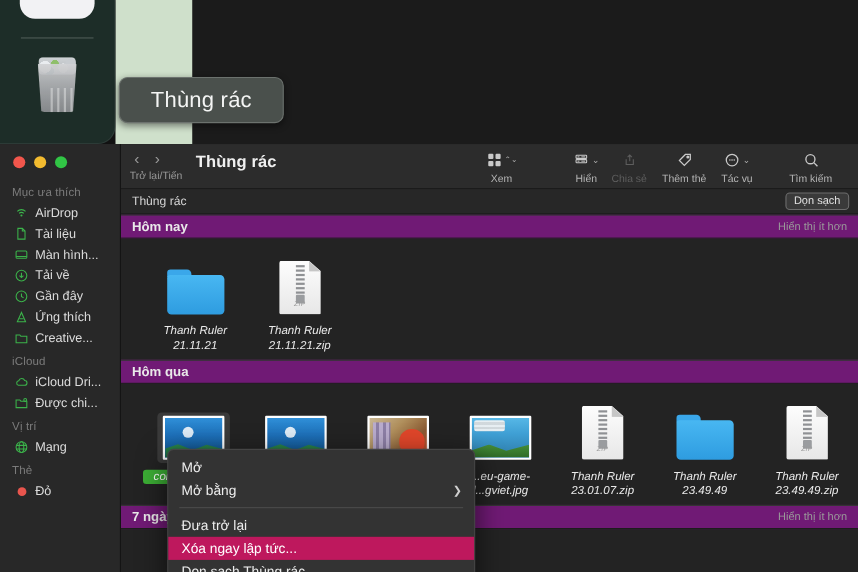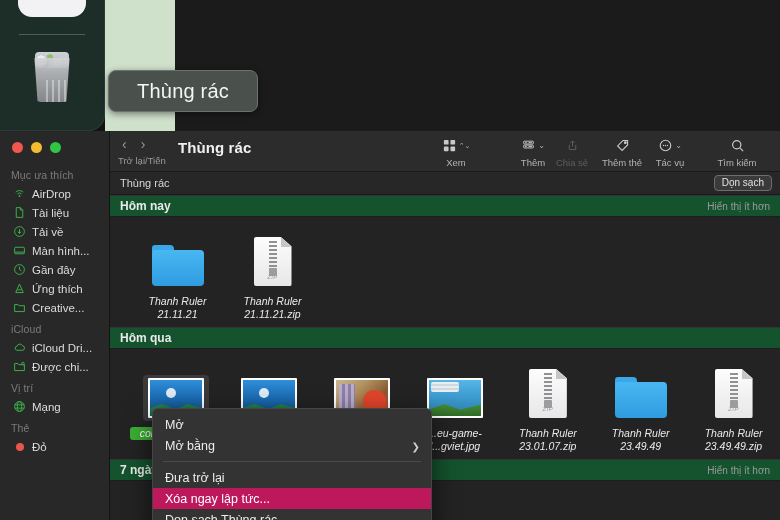--- a/index.html
+++ b/index.html
@@ -143,21 +143,21 @@
   .empty-btn {
     position:absolute; right:8px; top:3px; height:16px; padding:0 7px;
     border:1px solid #6d6d6d; border-radius:4px; background:#3a3a3a;
     color:#e2e2e2; font-size:10px; line-height:14px;
   }
 
   
   .content { position:absolute; left:0; top:64px; right:0; bottom:0; overflow:hidden; }
 
   .sec-head {
-    position:relative; height:22px; background:#14532d;
+    position:relative; height:22px; background:#701a75;
     border-top:1px solid #343434; border-bottom:1px solid #1d1d1d;
     display:flex; align-items:center; justify-content:space-between;
     padding:0 10px;
   }
   .sec-title { color:#e9e9e9; font-size:12px; font-weight:600; }
   .sec-more { color:#9a9a9a; font-size:10px; }
 
   .grid { display:flex; padding:12px 0 6px 20px; gap:0; }
   .cell {
     width:95px; display:flex; flex-direction:column; align-items:center;
@@ -325,34 +325,34 @@
               <svg viewBox="0 0 16 16" fill="none" stroke="currentColor" stroke-width="1.2">
                 <path d="M4 2h5l3 3v9H4z"></path>
                 <path d="M9 2v3h3"></path>
               </svg>
             </span>
             <span>Tài liệu</span>
           </div>
           <div class="sb-item">
             <span class="sb-ico">
               <svg viewBox="0 0 16 16" fill="none" stroke="currentColor" stroke-width="1.2">
+                <rect x="2" y="4" width="12" height="8" rx="1.2"></rect>
+                <path d="M2 10h12"></path>
+              </svg>
+            </span>
+            <span>Màn hình...</span>
+          </div>
+          <div class="sb-item">
+            <span class="sb-ico">
+              <svg viewBox="0 0 16 16" fill="none" stroke="currentColor" stroke-width="1.2">
                 <circle cx="8" cy="8" r="6"></circle>
                 <path d="M8 5v5M5.8 8.2 8 10.3l2.2-2.1"></path>
               </svg>
             </span>
             <span>Tải về</span>
-          </div>
-          <div class="sb-item">
-            <span class="sb-ico">
-              <svg viewBox="0 0 16 16" fill="none" stroke="currentColor" stroke-width="1.2">
-                <rect x="2" y="4" width="12" height="8" rx="1.2"></rect>
-                <path d="M2 10h12"></path>
-              </svg>
-            </span>
-            <span>Màn hình...</span>
           </div>
           <div class="sb-item">
             <span class="sb-ico">
               <svg viewBox="0 0 16 16" fill="none" stroke="currentColor" stroke-width="1.2">
                 <circle cx="8" cy="8" r="6"></circle>
                 <path d="M8 4.6V8l2.4 1.6"></path>
               </svg>
             </span>
             <span>Gần đây</span>
           </div>
@@ -436,21 +436,21 @@
             </div>
             <div class="tb-group" style="left: 397px; width: 52px;">
               <div class="tb-ico-row">
                 <svg width="15" height="14" viewBox="0 0 16 16" fill="none" stroke="currentColor" stroke-width="1.1">
                   <rect x="2.5" y="2.5" width="11" height="3.2" rx="0.7"></rect>
                   <rect x="2.5" y="7" width="11" height="3.2" rx="0.7"></rect>
                   <path d="M4 4.1h2M8 4.1h4M4 8.6h2M8 8.6h4" stroke-width="1"></path>
                 </svg>
                 <span class="chev">⌄</span>
               </div>
-              <div class="tb-label">Thêm</div>
+              <div class="tb-label">Hiển</div>
             </div>
             <div class="tb-group tb-dim" style="left: 436px; width: 52px;">
               <div class="tb-ico-row">
                 <svg width="13" height="15" viewBox="0 0 16 16" fill="none" stroke="currentColor" stroke-width="1.2">
                   <path d="M4 7.2V13h8V7.2"></path>
                   <path d="M8 2.4v7M5.6 4.8 8 2.4l2.4 2.4"></path>
                 </svg>
               </div>
               <div class="tb-label">Chia sẻ</div>
             </div>

